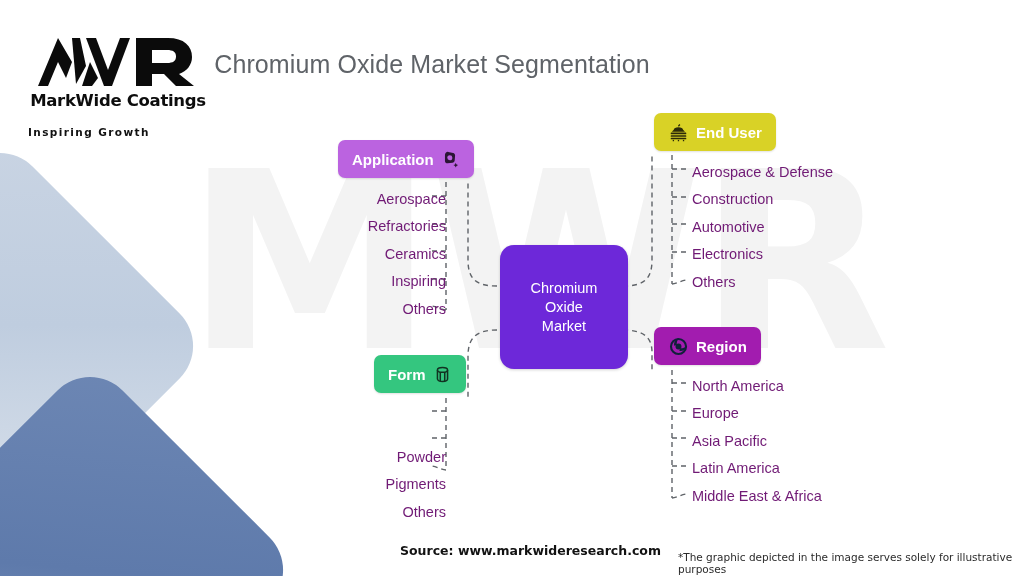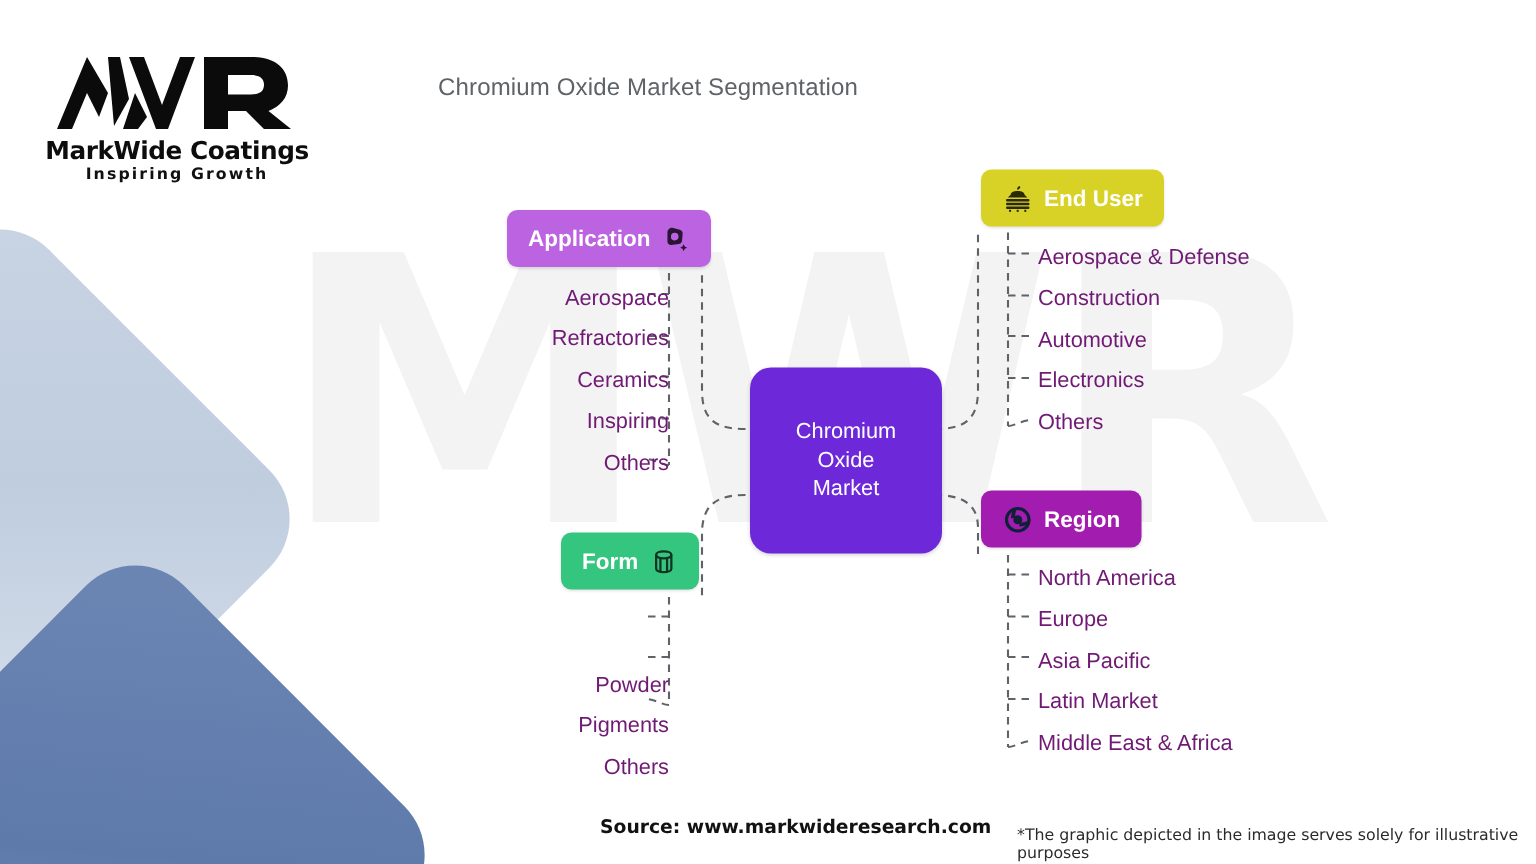--- a/index.html
+++ b/index.html
@@ -73,32 +73,32 @@
     color: #0d0d0d;
     text-align: center;
     margin-top: 1px;
   }
   .logo-tag {
     font-family: "DejaVu Sans", sans-serif;
     font-weight: 600;
     font-size: 10.5px;
     letter-spacing: 1.4px;
     color: #111111;
-    text-align: center;
-    margin-top: 0;
+    text-align: left;
+    margin-top: 16px;
   }
 
   
   .title {
     position: absolute;
     left: 0;
     top: 50px;
     width: 864px;
     text-align: center;
-    font-size: 16px;
+    font-size: 25px;
     color: #5f6368;
     letter-spacing: 0.1px;
   }
 
   
   .hub {
     position: absolute;
     left: 500px;
     top: 245px;
     width: 128px;
@@ -344,20 +344,20 @@
           <path d="M21.8 12 C20 16 16.5 17.4 13 17 L13.7 14 C16.4 14.2 19 13.4 21.8 12 Z"></path>
         </g>
       </svg>
     </span>
     <span>Region</span>
   </div>
   <div class="items items-left" id="items-region">
     <div class="item">North America</div>
     <div class="item">Europe</div>
     <div class="item">Asia Pacific</div>
-    <div class="item">Latin Market</div>
+    <div class="item">Latin America</div>
     <div class="item">Middle East &amp; Africa</div>
   </div>
 
   <div class="source">Source: www.markwideresearch.com</div>
   <div class="disclaimer">*The graphic depicted in the image serves solely for illustrative purposes</div>
 
 </div>
 
 </body></html>

